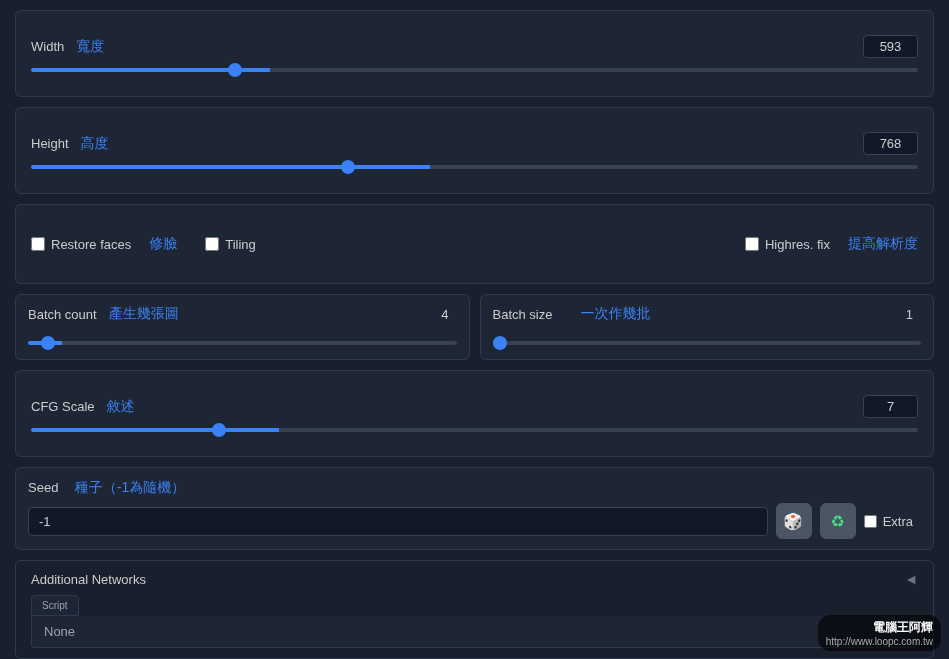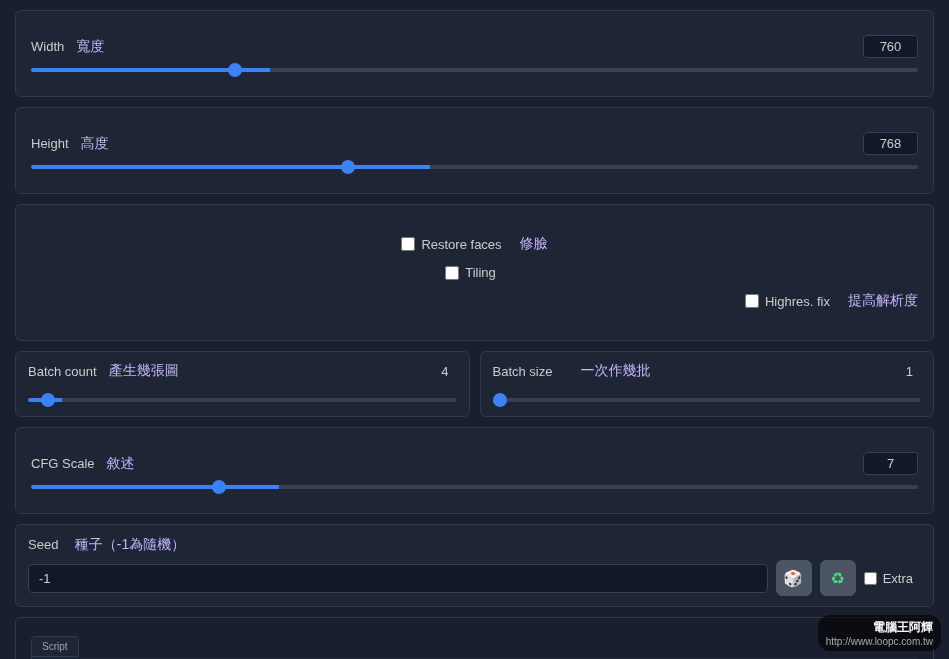--- a/index.html
+++ b/index.html
@@ -35,21 +35,21 @@
     }
 
     .label {
       color: #ccc;
       font-size: 13px;
       white-space: nowrap;
       margin-right: 8px;
     }
 
     .label-zh {
-      color: #c4b5fd;
+      color: #3b82f6;
       font-size: 14px;
       margin-left: 4px;
       text-align: center;
     }
 
     .value-box {
       background: #111827;
       border: 1px solid #374151;
       border-radius: 4px;
       padding: 3px 8px;
@@ -95,23 +95,22 @@
       background: linear-gradient(to right, #3b82f6 2%, #374151 2%);
     }
 
     input[type="range"].cfg-slider {
       background: linear-gradient(to right, #3b82f6 28%, #374151 28%);
     }
 
     .checkbox-row {
       display: flex;
       align-items: center;
-      gap: 12px;
+      gap: 28px;
       padding: 6px 0;
-      flex-direction: column;
     }
 
     .checkbox-item {
       display: flex;
       align-items: center;
       gap: 6px;
     }
 
     .checkbox-item input[type="checkbox"] {
       width: 14px;
@@ -252,21 +251,21 @@
   </style>
 </head>
 <body>
 
 <div class="main-container">
 
   <div class="section">
     <div class="row">
       <span class="label">Width</span>
       <span class="label-zh">寬度</span>
-      <div class="value-box">760</div>
+      <div class="value-box">593</div>
     </div>
     <div class="row">
       <input type="range" class="width-slider" min="64" max="2048" value="512" style="flex: 1 1 0%;">
     </div>
   </div>
 
   <div class="section">
     <div class="row">
       <span class="label">Height</span>
       <span class="label-zh">高度</span>
@@ -342,20 +341,24 @@
         <span style="color:#4ade80;">♻</span>
       </div>
       <div class="extra-checkbox">
         <input type="checkbox" style="">
         <span class="label">Extra</span>
       </div>
     </div>
   </div>
 
   <div class="additional-networks">
+    <div class="additional-header">
+      <span class="additional-header-title">Additional Networks</span>
+      <span class="triangle-icon">◄</span>
+    </div>
     <div class="script-section">
       <div class="script-label">Script</div>
       <div class="script-content">None</div>
     </div>
   </div>
 
 </div>
 
 <div class="watermark">
   <div class="watermark-title">電腦王阿輝</div>

